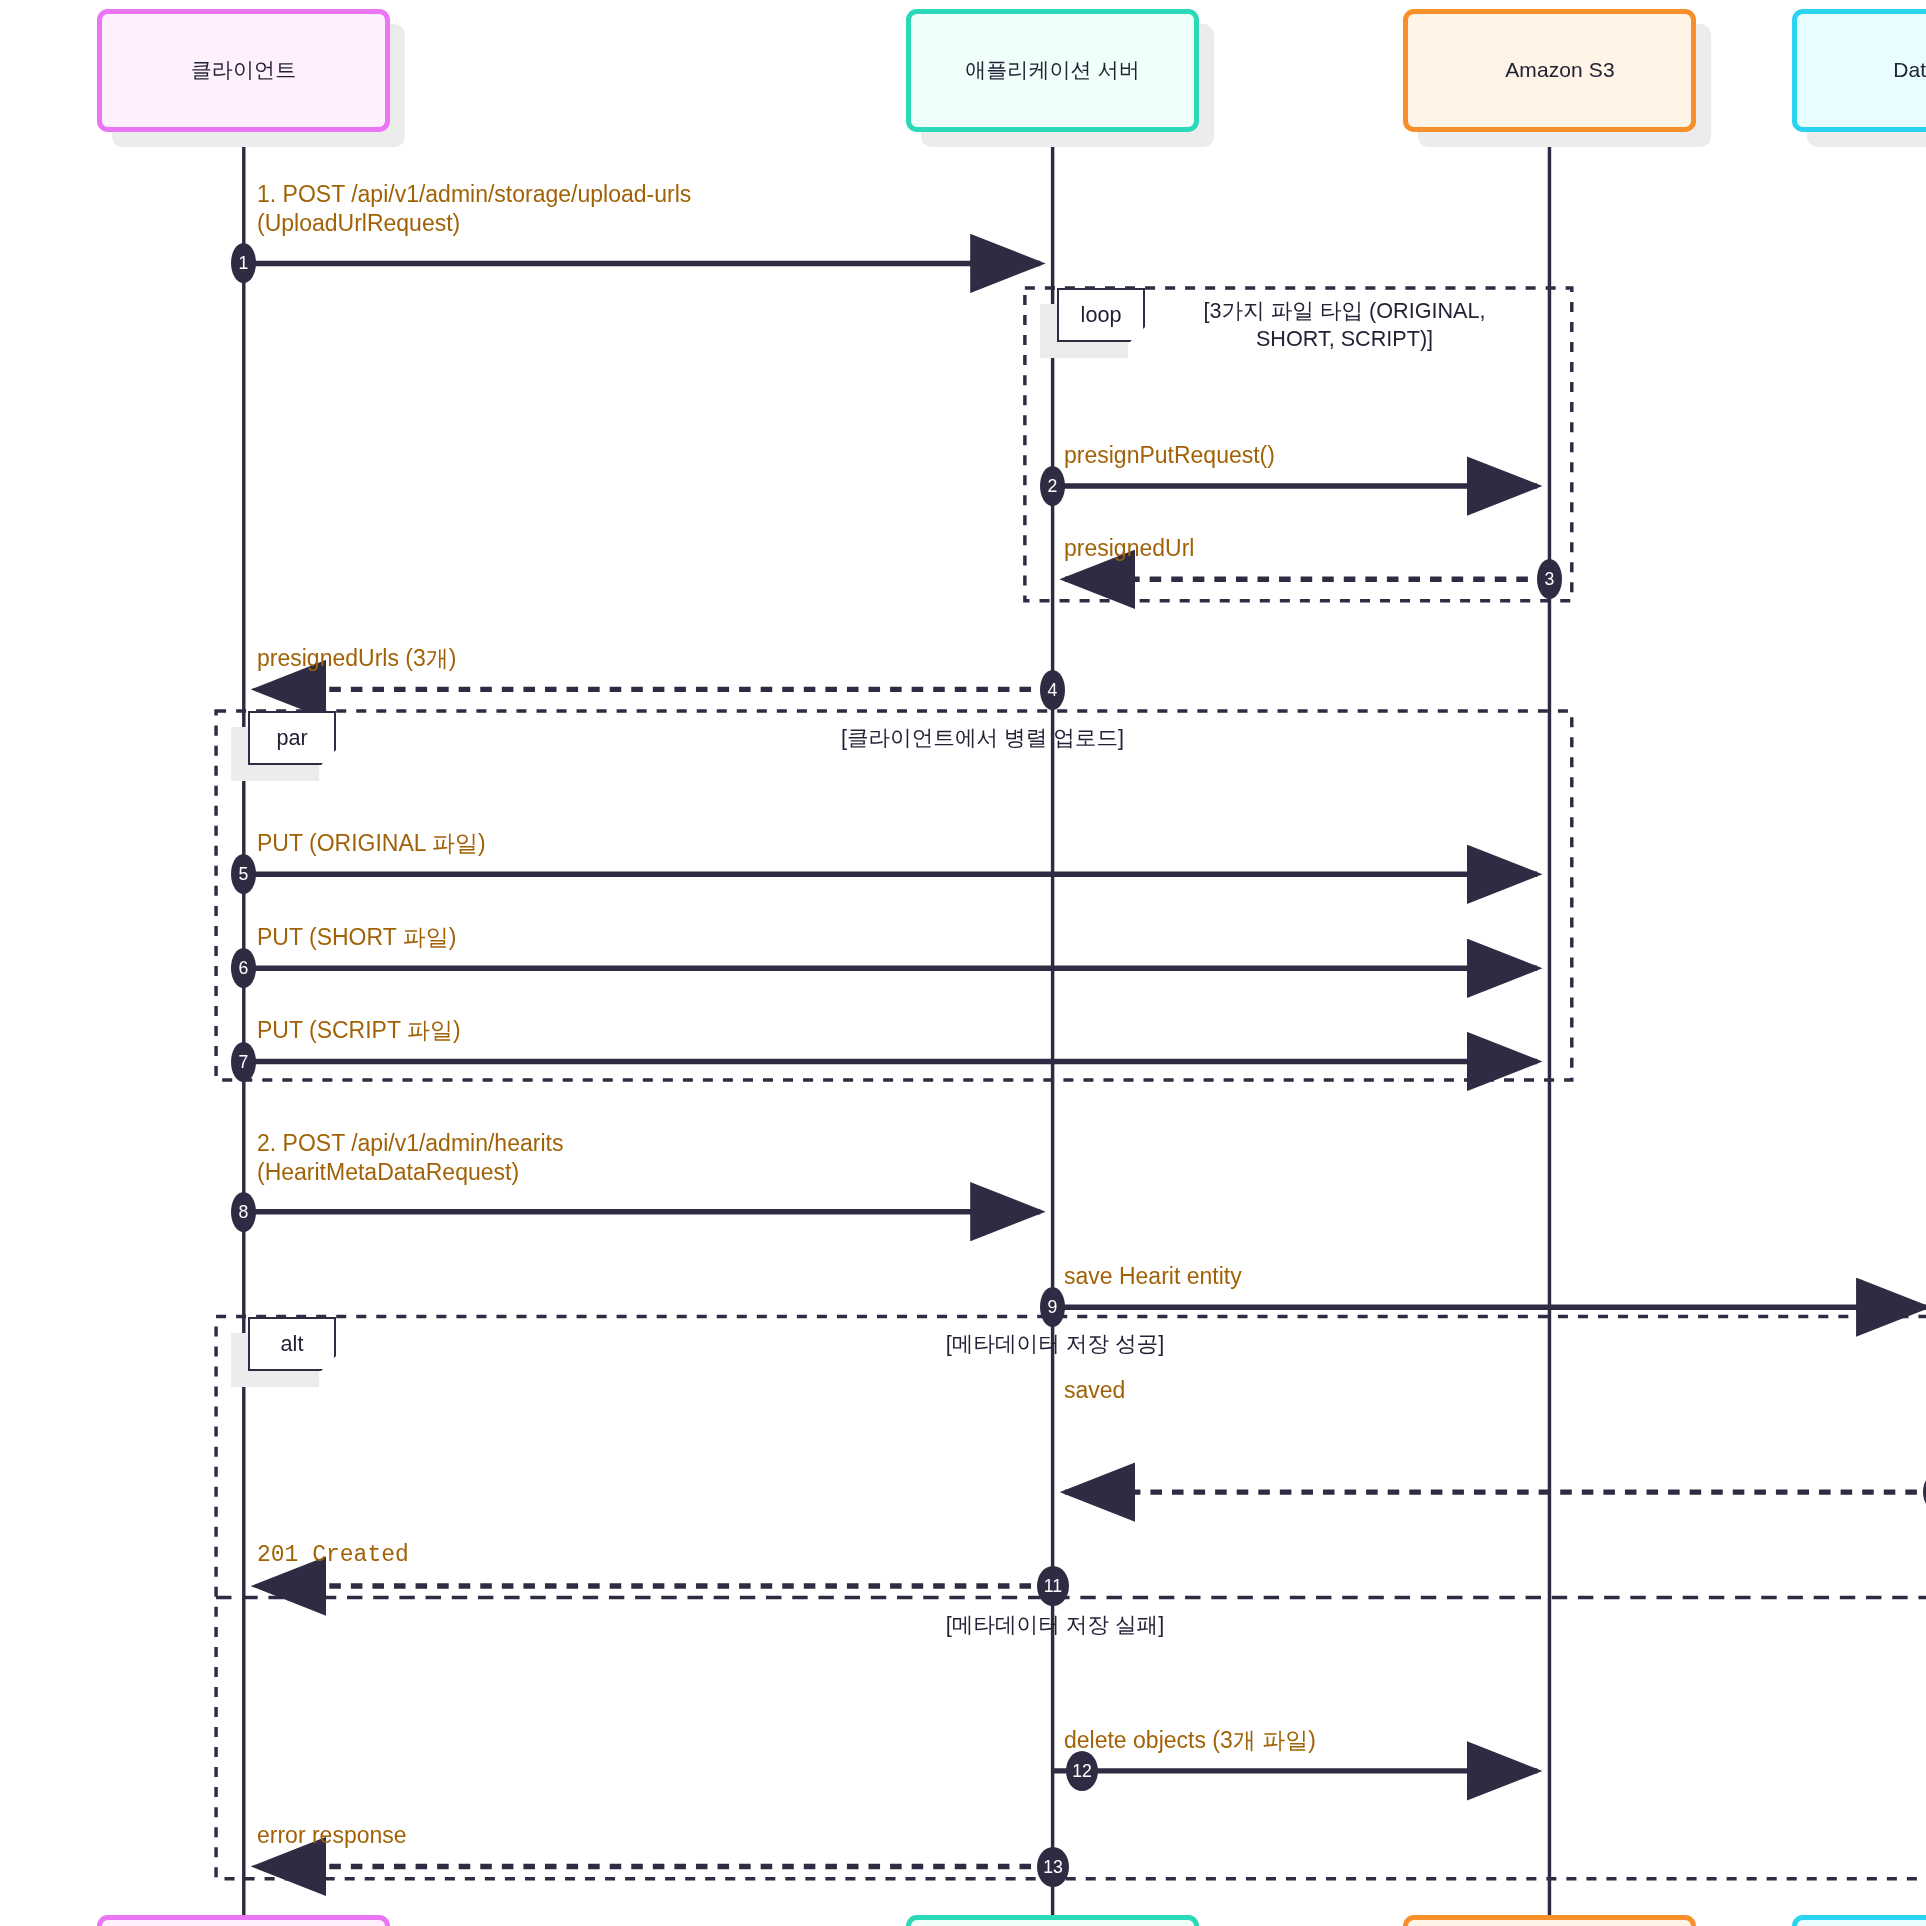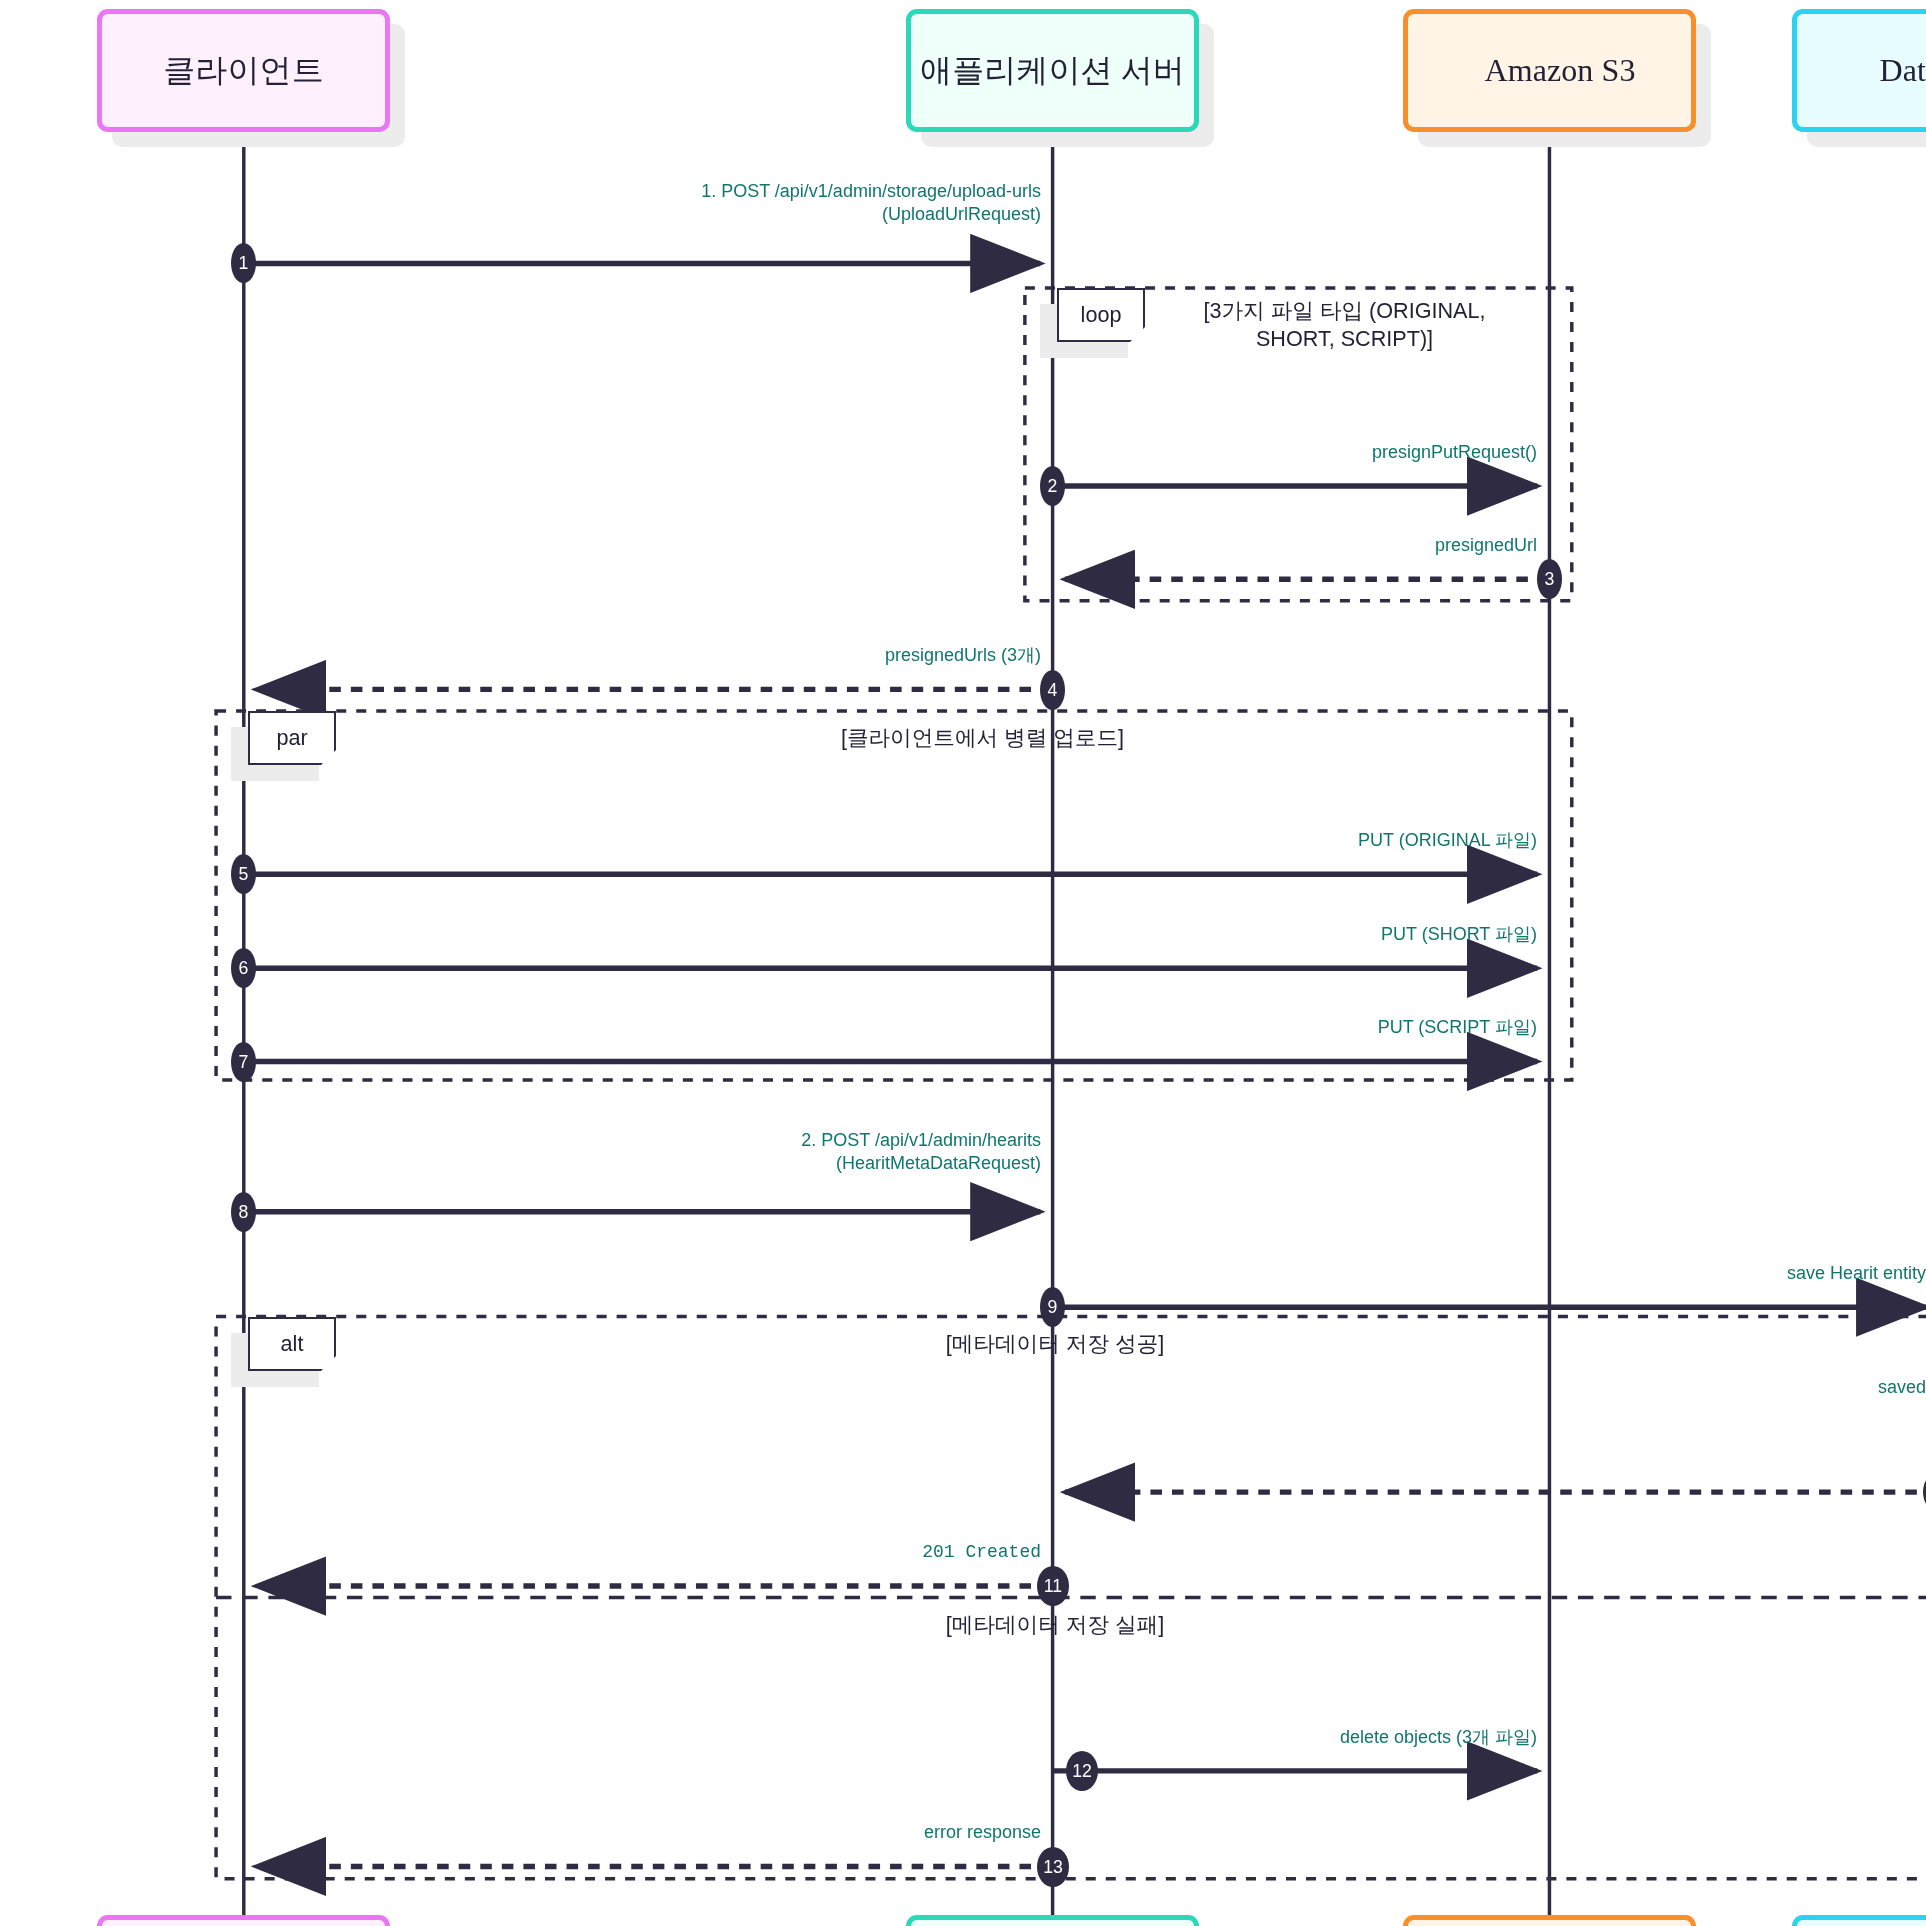--- a/index.html
+++ b/index.html
@@ -2,31 +2,31 @@
 <html style="font-size:6.2px"><head>
 <meta charset="utf-8">
 <style>
   html,body{margin:0;padding:0;background:#ffffff;}
   body{font-family:"Liberation Sans","DejaVu Sans",sans-serif;}
   #stage{position:relative;width:2173px;height:2101px;background:#ffffff;overflow:hidden;}
   svg.layer{position:absolute;left:0;top:0;width:2173px;height:2101px;}
 
   .pbox{position:absolute;box-sizing:border-box;border-radius:10.8px;display:flex;
         align-items:center;justify-content:center;text-align:center;z-index:5;}
-  .pbox .plabel{font-size:32px;color:#232136;letter-spacing:0.1px;line-height:1.15;font-family:Liberation Serif, serif;}
+  .pbox .plabel{font-size:21px;color:#232136;letter-spacing:0.1px;line-height:1.15;}
 
   .p-client{background:#fff0fd;border:5.4px solid #ea76f6;}
   .p-app{background:#effffa;border:5.4px solid #2bd9b9;}
   .p-s3{background:#fff4e6;border:5.4px solid #f7902b;padding-left:21px;}
   .p-db{background:#e7fdff;border:5.4px solid #2ad4f0;}
 
   .shadow{position:absolute;background:#ececec;border-radius:10.8px;z-index:4;}
 
-  .msg{position:absolute;z-index:8;color:#0f766e;font-size:18px;line-height:1.28;
-       text-align:right;white-space:pre;}
+  .msg{position:absolute;z-index:8;color:#a16207;font-size:23px;line-height:1.28;
+       text-align:left;white-space:pre;}
 
   .frag-label{position:absolute;z-index:9;background:#ffffff;border:2.7px solid #2f2b42;
        display:flex;align-items:center;justify-content:center;color:#232136;font-size:21.6px;
        box-sizing:border-box;margin-left:32px;}
   .frag-label::after{content:"";position:absolute;right:-2.7px;bottom:-2.7px;width:0;height:0;
        border-left:17px solid transparent;border-bottom:17px solid #ffffff;}
   .frag-shadow{position:absolute;z-index:7;background:#ececec;}
 
   .cond{position:absolute;z-index:8;color:#232136;font-size:21.6px;text-align:center;
         line-height:1.28;white-space:pre;}

